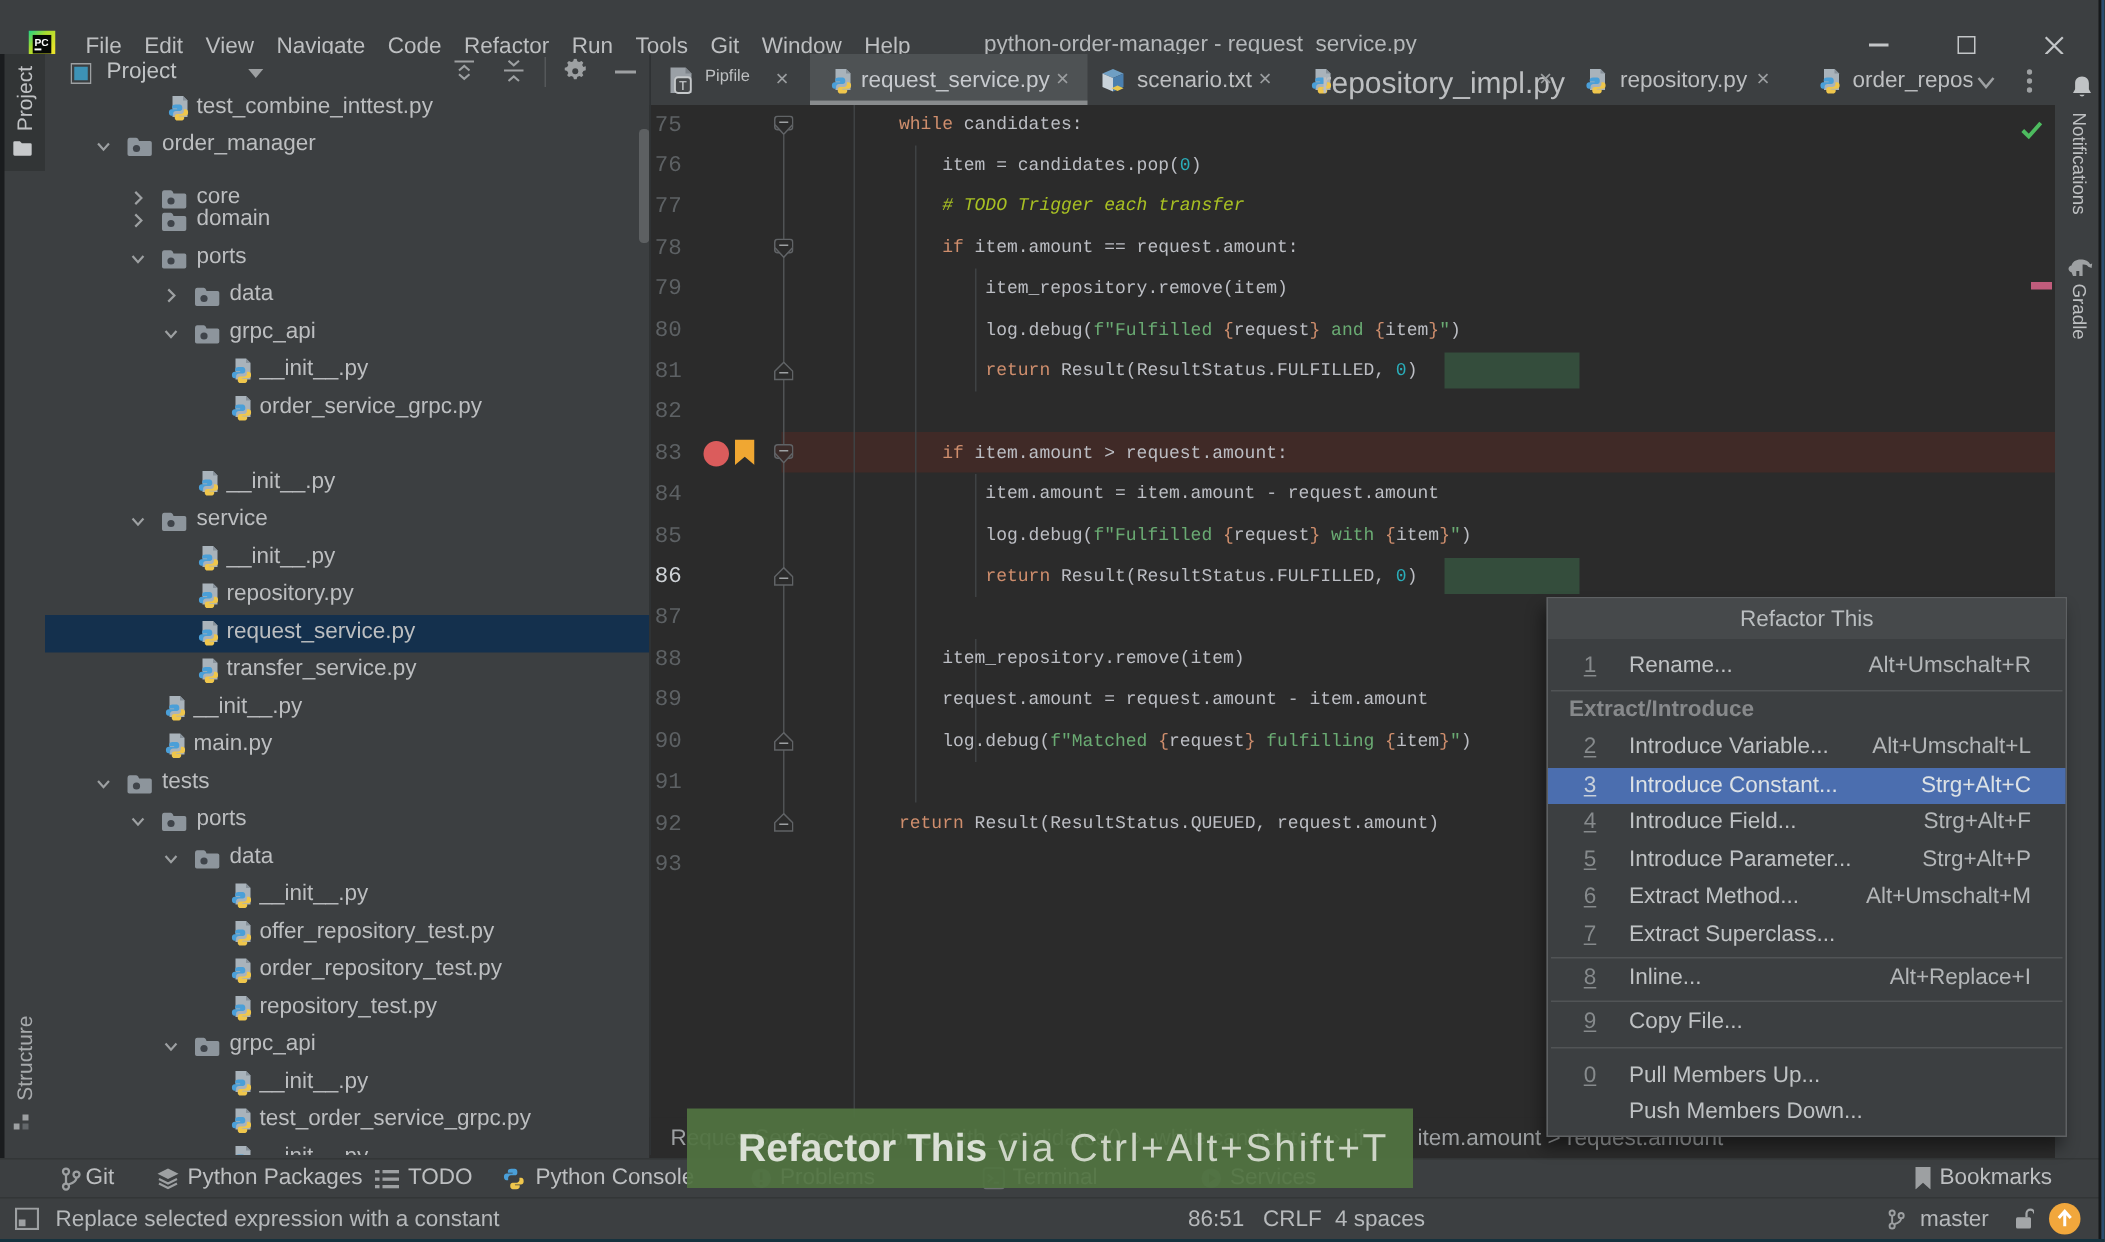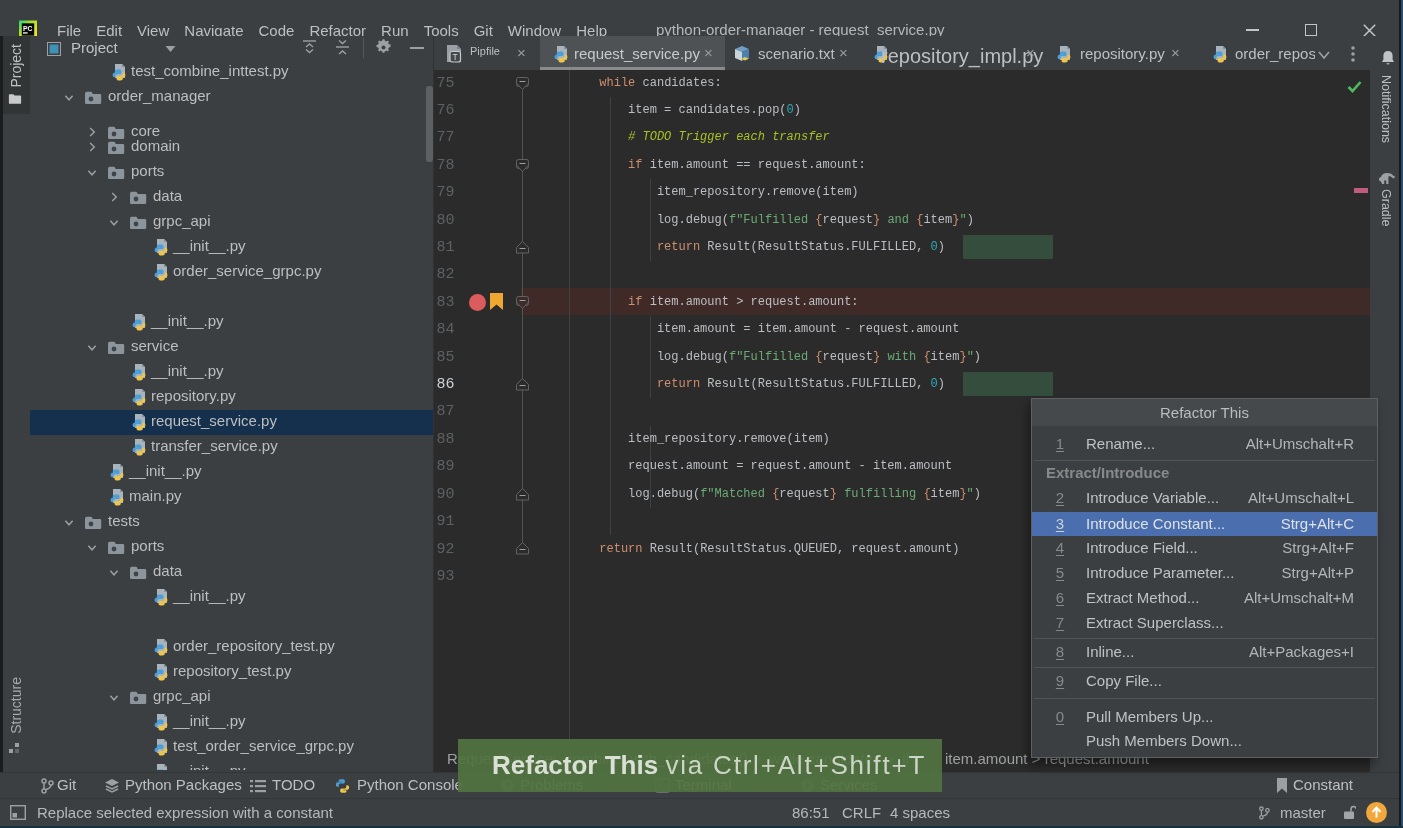--- a/index.html
+++ b/index.html
@@ -321,20 +321,26 @@
       <svg class="abs" style="left:99px;top:5px" width="18" height="15" viewBox="0 0 18 15">
         <use href="#folder"></use>
       </svg>
       <span class="abs" style="left:123px;top:2px">data</span>
     </div>
 <div class="trow" style="top:549.3px">
       <svg class="abs" style="left:122px;top:3px" width="17" height="18" viewBox="0 0 14 18">
         <use href="#pyfile"></use>
       </svg>
       <span class="abs" style="left:143px;top:2px">__init__.py</span>
+    </div>
+<div class="trow" style="top:574.3px">
+      <svg class="abs" style="left:122px;top:3px" width="17" height="18" viewBox="0 0 14 18">
+        <use href="#pyfile"></use>
+      </svg>
+      <span class="abs" style="left:143px;top:2px">offer_repository_test.py</span>
     </div>
 <div class="trow" style="top:599.3px">
       <svg class="abs" style="left:122px;top:3px" width="17" height="18" viewBox="0 0 14 18">
         <use href="#pyfile"></use>
       </svg>
       <span class="abs" style="left:143px;top:2px">order_repository_test.py</span>
     </div>
 <div class="trow" style="top:624.3px">
       <svg class="abs" style="left:122px;top:3px" width="17" height="18" viewBox="0 0 14 18">
         <use href="#pyfile"></use>
@@ -553,21 +559,21 @@
     </svg>
 <span class="abs" style="left:675px;top:3px">Terminal</span>
 <svg class="abs" style="left:800px;top:5px" width="15" height="15" viewBox="0 0 15 15">
       <circle cx="7.5" cy="7.5" r="6.5" fill="#6a6d6f"></circle>
       <path d="M6 4.5 L10.5 7.5 L6 10.5 Z" fill="#3c3f41"></path>
     </svg>
 <span class="abs" style="left:820px;top:3px">Services</span>
 <svg class="abs" style="left:1276px;top:5px" width="12" height="15" viewBox="0 0 12 15">
       <path d="M1 0 H11 V15 L6 10.5 L1 15 Z" fill="#9da0a2"></path>
     </svg>
-<span class="abs" style="left:1293px;top:3px">Constant</span>
+<span class="abs" style="left:1293px;top:3px">Bookmarks</span>
 </div>
 
 <div class="abs" id="statusbar">
  <svg class="abs" style="left:10px;top:6px" width="16" height="15" viewBox="0 0 16 15">
       <rect x="0.7" y="0.7" width="14.6" height="13.6" fill="none" stroke="#9da0a2" stroke-width="1.4"></rect>
       <rect x="2.5" y="8" width="4.5" height="4.5" fill="#9da0a2"></rect>
     </svg>
  <span class="sbi" style="left:37px">Replace selected expression with a constant</span>
  <span class="sbi" style="left:792px">86:51</span>
  <span class="sbi" style="left:842px">CRLF</span>
@@ -626,21 +632,21 @@
       <span class="lbl">Extract Method...</span>
       <span class="sc">Alt+Umschalt+M</span>
     </div>
 <div class="mi" style="top:212.1px">
       <span class="mnum"><u>7</u></span>
       <span class="lbl">Extract Superclass...</span>
     </div>
 <div class="mi" style="top:240.9px">
       <span class="mnum"><u>8</u></span>
       <span class="lbl">Inline...</span>
-      <span class="sc">Alt+Packages+I</span>
+      <span class="sc">Alt+Replace+I</span>
     </div>
 <div class="mi" style="top:269.8px">
       <span class="mnum"><u>9</u></span>
       <span class="lbl">Copy File...</span>
     </div>
 <div class="mi" style="top:305.7px">
       <span class="mnum"><u>0</u></span>
       <span class="lbl">Pull Members Up...</span>
     </div>
 <div class="mi" style="top:330px">

